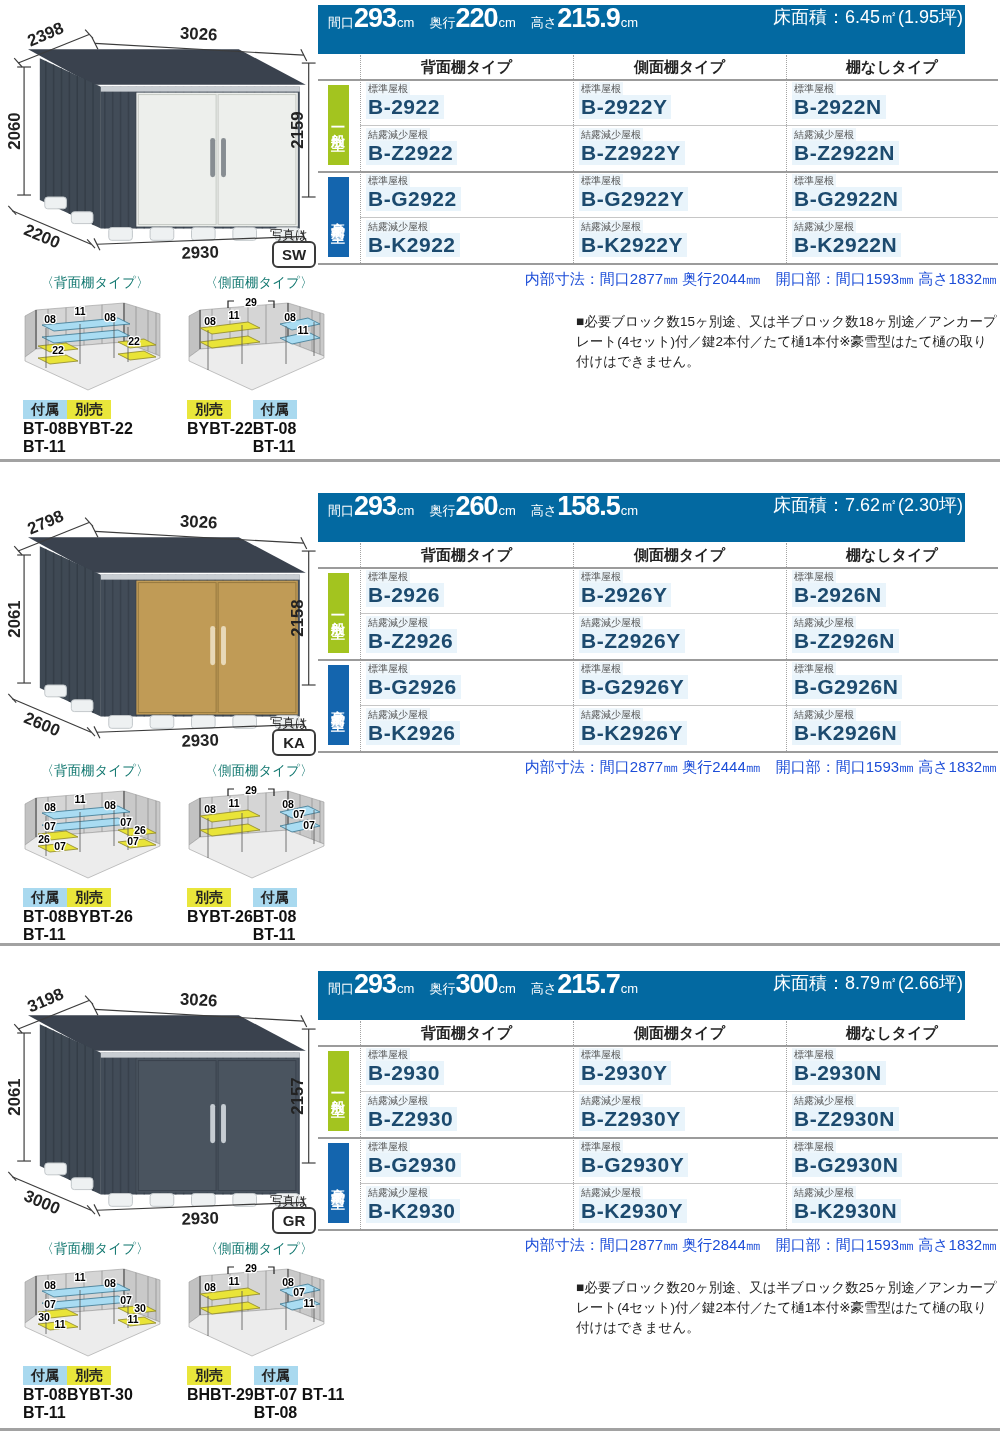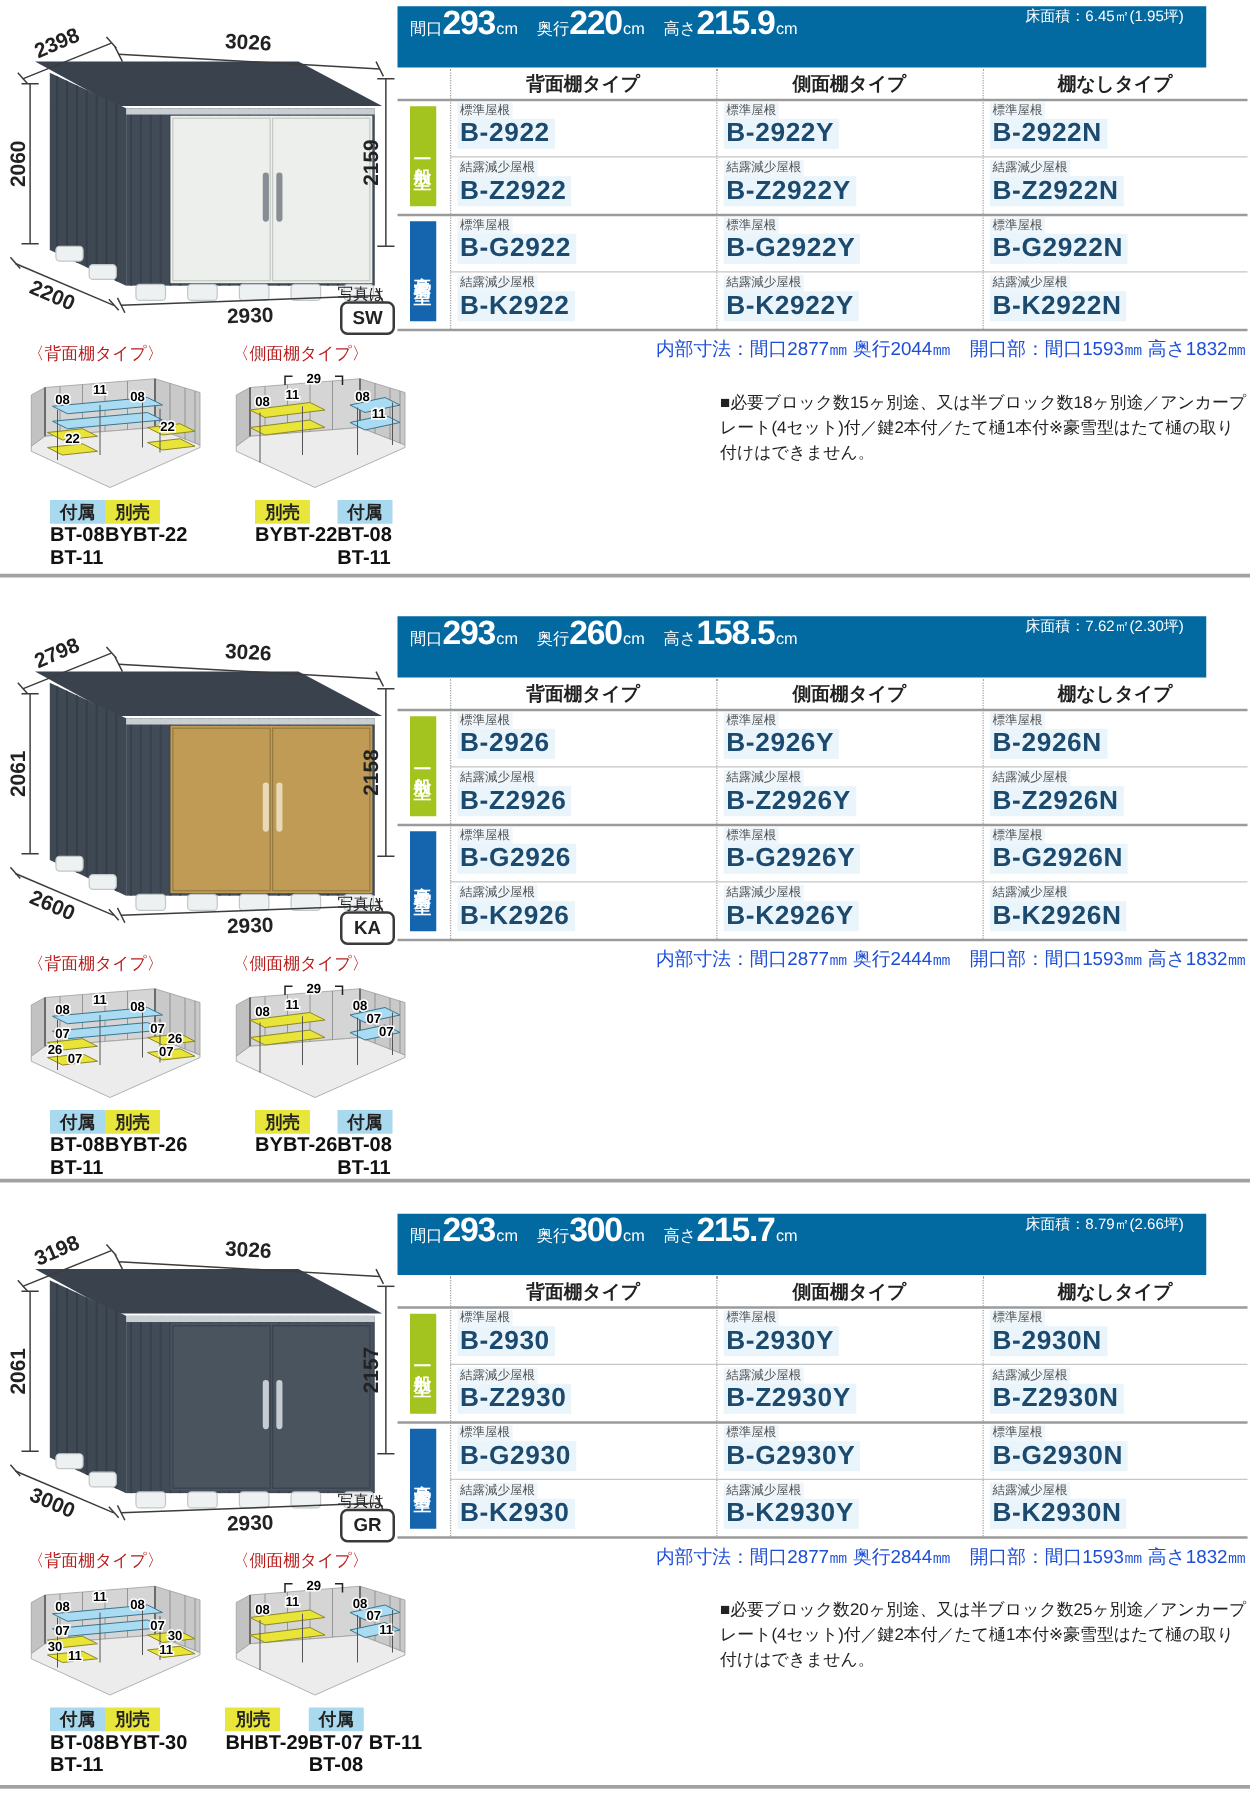--- a/index.html
+++ b/index.html
@@ -8,21 +8,21 @@
   .section{position:absolute;left:0;width:1000px;height:459px;}
   .sep{position:absolute;left:0;width:1000px;height:3px;background:#a2a2a2;}
 
   
   .bar{position:absolute;left:318px;top:5px;width:647px;height:49px;background:#0369a1;
        display:flex;align-items:flex-start;padding:0 0 5px 10px;box-sizing:border-box;color:#fff;}
   .dim{display:flex;align-items:baseline;margin-right:15px;}
   .dim-label{font-size:13px;}
   .dim-value{font-size:27px;font-weight:700;line-height:1;letter-spacing:-1px;}
   .dim-unit{font-size:13px;margin-left:1px;}
-  .bar-area{margin-left:auto;font-size:12px;padding-right:18px;padding-bottom:3px;}
+  .bar-area{margin-left:auto;font-size:18px;padding-right:2px;padding-bottom:3px;}
 
   
   .spec-table{position:absolute;left:318px;top:55px;width:680px;height:190px;}
   .th{position:absolute;top:3px;font-size:15px;font-weight:600;color:#222;text-align:center;}
   .col1{left:42px;width:213px;} .col2{left:255px;width:213px;} .col3{left:468px;width:212px;}
   .hline{position:absolute;left:0;width:680px;height:2px;background:#9b9b9b;}
   .hline-thin{position:absolute;left:42px;width:638px;height:1px;background:#c6c6c6;}
   .vdot{position:absolute;top:0;height:208px;width:0;border-left:1px dotted #a3a3a3;}
   .cell{position:absolute;height:42px;}
   .roof{font-size:10px;color:#555;line-height:12px;display:inline-block;background:#eef6fb;padding:1px 2px 0 2px;}
@@ -38,23 +38,23 @@
   .note{position:absolute;left:576px;top:312px;width:421px;font-size:13.5px;line-height:20px;color:#222;}
 
   
   .shed{position:absolute;left:2px;top:2px;}
   .photo-tag{position:absolute;left:270px;top:227px;font-size:12.5px;color:#222;}
   .photo-code{position:absolute;left:272px;top:241px;width:40px;height:23px;border:2px solid #3a3a3a;
               border-radius:6px;font-weight:700;font-size:15px;display:flex;align-items:center;
               justify-content:center;background:#fff;color:#222;}
 
   .diag{position:absolute;top:274px;width:146px;}
-  .dtitle{font-size:13.5px;text-align:left;color:#b91c1c;white-space:nowrap;}
+  .dtitle{font-size:13.5px;text-align:center;color:#0f766e;white-space:nowrap;}
   .diag svg{display:block;margin-top:2px;}
-  .tags{display:flex;justify-content:center;margin-top:2px;padding:0 1px;}
+  .tags{display:flex;justify-content:flex-start;margin-top:2px;padding:0 1px;}
   .tagcol{text-align:left;}
   .tag{display:inline-block;font-size:14px;font-weight:700;color:#222;padding:0 8px;line-height:19px;}
   .tag-blue{background:#a9d9ef;}
   .tag-yellow{background:#e9e63b;}
   .codes{font-size:16px;font-weight:600;color:#111;line-height:18px;margin-top:1px;white-space:nowrap;}
 </style>
 </head>
 <body>
 
 <div id="page">

